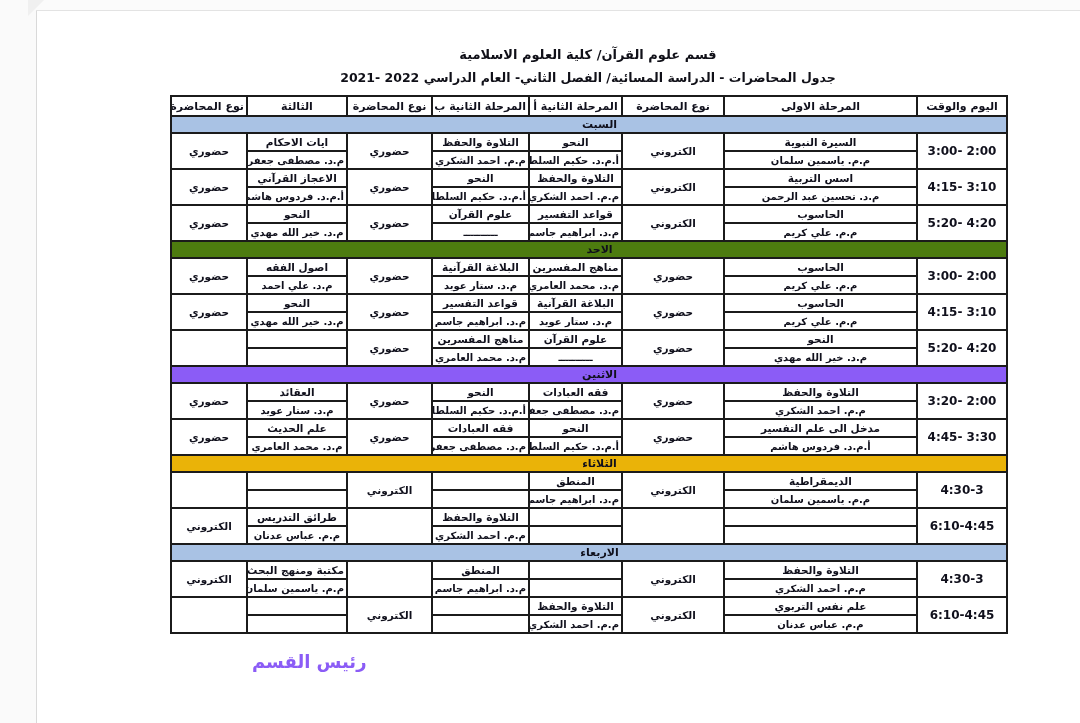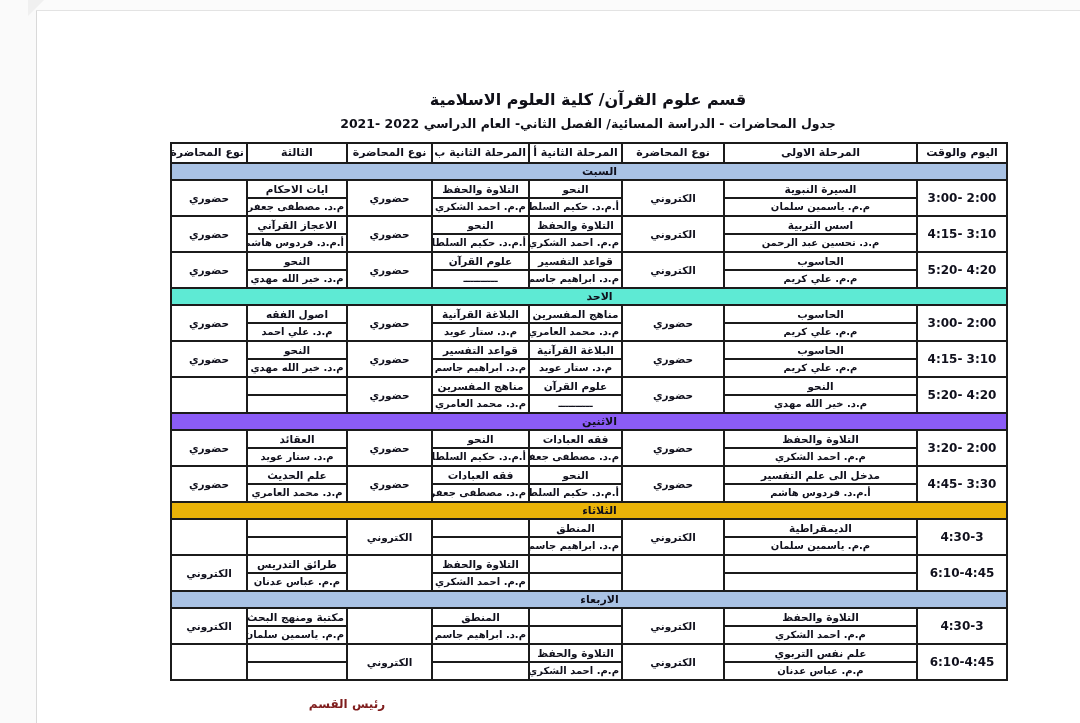--- a/index.html
+++ b/index.html
@@ -7,40 +7,40 @@
     width:1080px;height:723px;overflow:hidden;position:relative;
     background:#ffffff;
     font-family:"DejaVu Sans","Liberation Sans",sans-serif;
   }
   
   .scan-left{position:absolute;left:0;top:0;width:36px;height:723px;background:#fafafa;border-right:1px solid #d9d9d9;}
   .scan-top{position:absolute;left:36px;top:0;width:1044px;height:10px;background:#fbfbfb;border-bottom:1px solid #e3e3e3;}
   .scan-fold{position:absolute;left:28px;top:0;width:0;height:0;border-left:16px solid #f0f0f0;border-bottom:16px solid transparent;}
 
   .content{position:absolute;left:170px;top:48px;width:836px;}
-  .title{ text-align:center;font-weight:bold;color:#101018;font-size:16px;line-height:1.15;direction:rtl;margin-top:43px;}
+  .title{ text-align:center;font-weight:bold;color:#101018;font-size:13px;line-height:1.15;direction:rtl;}
   .title.sub{margin-top:8px;font-size:12.5px;}
 
   table.sched{
     margin-top:10px;border-collapse:collapse;table-layout:fixed;width:836px;direction:rtl;
   }
   table.sched th, table.sched td{
     border:2px solid #1b1b1b;text-align:center;vertical-align:middle;
     color:#10101c;font-weight:bold;padding:0 2px;overflow:hidden;white-space:nowrap;
   }
   table.sched th{height:18px;font-size:11px;}
   tr.banner td{height:15px;font-size:11px;padding-left:23px;}
   td.time{font-size:12px;color:#000;}
   td.time span{direction:ltr;unicode-bidi:embed;display:inline-block;}
   td.subj{height:16px;font-size:10.5px;border-bottom:1px solid #1b1b1b;}
   td.tchr{height:16px;font-size:10px;border-top:1px solid #1b1b1b;}
   td.type{font-size:10.5px;}
 
-  .footer{margin-top:14px;margin-left:82px;width:190px;text-align:center;direction:rtl;
-          font-size:12px;font-weight:bold;color:#7f1d1d;line-height:1.55;}
+  .footer{margin-top:14px;margin-left:82px;width:190px;text-align:left;direction:rtl;
+          font-size:18px;font-weight:bold;color:#8b5cf6;line-height:1.55;}
 </style>
 </head>
 <body>
 
 <div class="scan-left"></div>
 <div class="scan-top"></div>
 <div class="scan-fold"></div>
 
 <div class="content">
   <div class="title">قسم علوم القرآن/ كلية العلوم الاسلامية</div>
@@ -115,21 +115,21 @@
           <td class="subj">النحو</td>
           <td class="type" rowspan="2">حضوري</td>
         </tr>
         <tr>
           <td class="tchr">م.م. علي كريم</td>
           <td class="tchr">م.د. ابراهيم جاسم</td>
           <td class="tchr">ــــــــــ</td>
           <td class="tchr">م.د. خير الله مهدي</td>
         </tr>
         <tr class="banner">
-          <td colspan="8" style="background: #5eead4;">الاحد</td>
+          <td colspan="8" style="background: #4d7c0f;">الاحد</td>
         </tr>
         <tr>
           <td class="time" rowspan="2"><span dir="ltr">3:00- 2:00</span></td>
           <td class="subj">الحاسوب</td>
           <td class="type" rowspan="2">حضوري</td>
           <td class="subj">مناهج المفسرين</td>
           <td class="subj">البلاغة القرآنية</td>
           <td class="type" rowspan="2">حضوري</td>
           <td class="subj">اصول الفقه</td>
           <td class="type" rowspan="2">حضوري</td>

